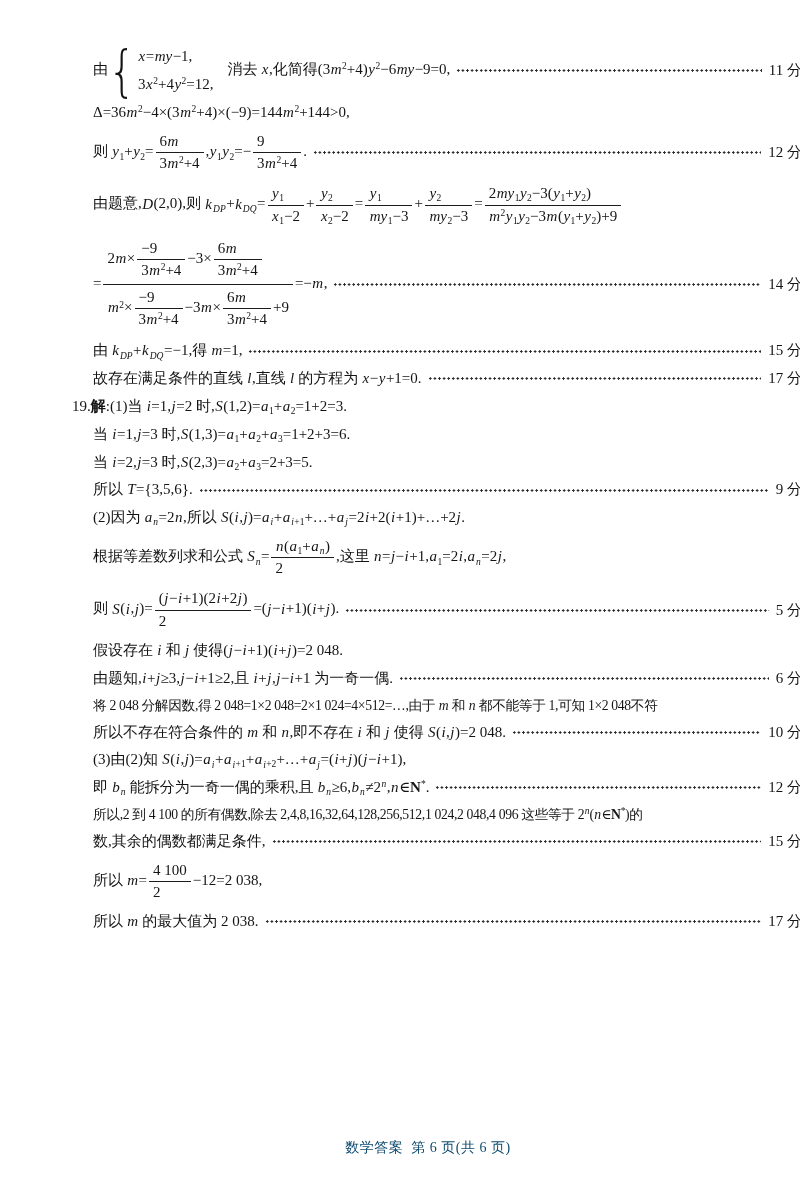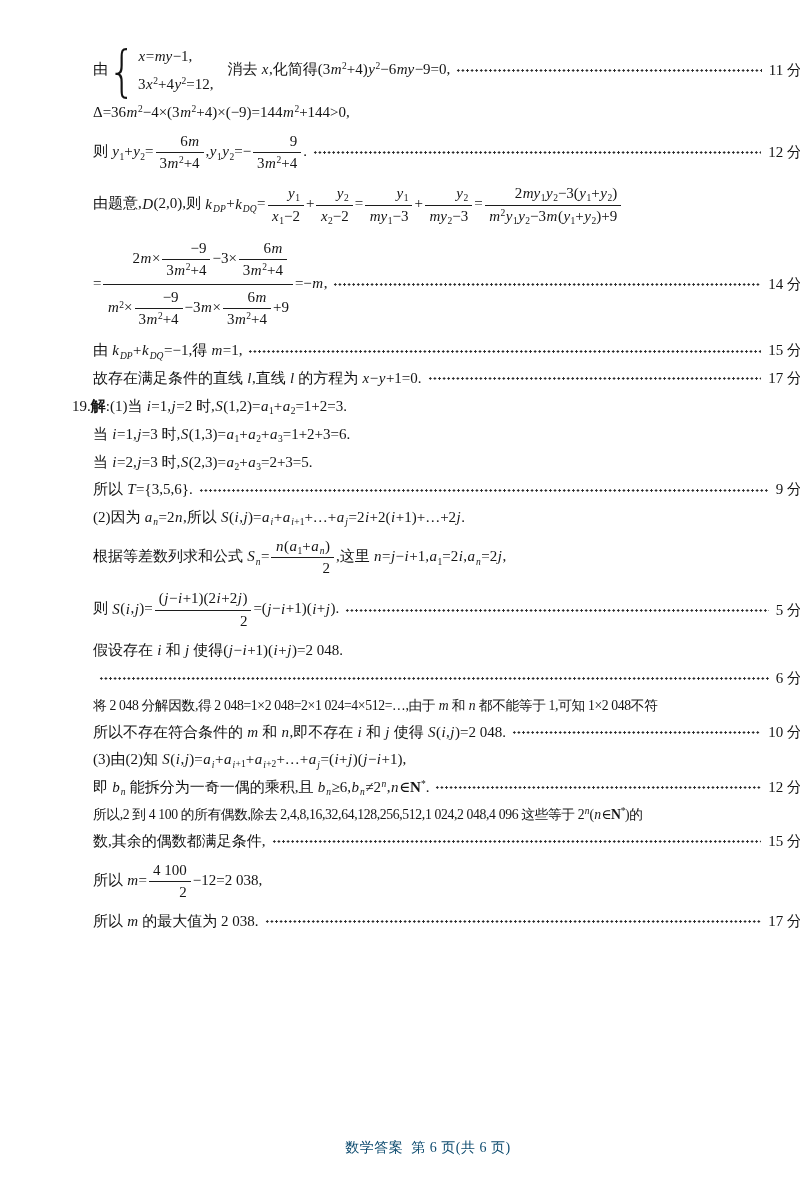--- a/index.html
+++ b/index.html
@@ -31,21 +31,21 @@
     background-repeat:repeat-x;
   }
   .points { flex:0 0 auto; white-space:nowrap; }
   i { font-style:italic; padding:0 0.5px; }
   b { font-weight:bold; }
   sup,sub { font-size:9.5px; line-height:0; }
   sup { vertical-align:0.5em; }
   sub { vertical-align:-0.35em; }
   .frac {
     display:inline-block; vertical-align:middle;
-    text-align:right; margin:2px 2px;
+    text-align:left; margin:2px 2px;
   }
   .frac .num { display:block; padding:0 4px 1px; border-bottom:1.3px solid #1c1c1c; line-height:1.3; }
   .frac .den { display:block; padding:1px 4px 0; line-height:1.3; }
   .cases { display:inline-flex; align-items:center; vertical-align:middle; margin-right:14px; }
   .cases .brace {
     font-family:"DejaVu Sans",sans-serif;
     font-size:44px; font-weight:300; line-height:0.9;
     transform:scaleY(1.25); transform-origin:center;
     margin-right:2px;
   }
@@ -120,20 +120,21 @@
       </div>
       <div class="line">
         <span class="content">则 <i>S</i>(<i>i</i>,<i>j</i>)=<span class="frac"><span class="num">(<i>j</i>−<i>i</i>+1)(2<i>i</i>+2<i>j</i>)</span><span class="den">2</span></span>=(<i>j</i>−<i>i</i>+1)(<i>i</i>+<i>j</i>).</span>
         <span class="leader"></span>
         <span class="points">5 分</span>
       </div>
       <div class="line">
         <span class="content">假设存在 <i>i</i> 和 <i>j</i> 使得(<i>j</i>−<i>i</i>+1)(<i>i</i>+<i>j</i>)=2 048.</span>
       </div>
       <div class="line">
+        <span class="content">由题知,<i>i</i>+<i>j</i>≥3,<i>j</i>−<i>i</i>+1≥2,且 <i>i</i>+<i>j</i>,<i>j</i>−<i>i</i>+1 为一奇一偶.</span>
         <span class="leader"></span>
         <span class="points">6 分</span>
       </div>
       <div class="line long">
         <span class="content">将 2 048 分解因数,得 2 048=1×2 048=2×1 024=4×512=…,由于 <i>m</i> 和 <i>n</i> 都不能等于 1,可知 1×2 048不符</span>
       </div>
       <div class="line">
         <span class="content">所以不存在符合条件的 <i>m</i> 和 <i>n</i>,即不存在 <i>i</i> 和 <i>j</i> 使得 <i>S</i>(<i>i</i>,<i>j</i>)=2 048.</span>
         <span class="leader"></span>
         <span class="points">10 分</span>

